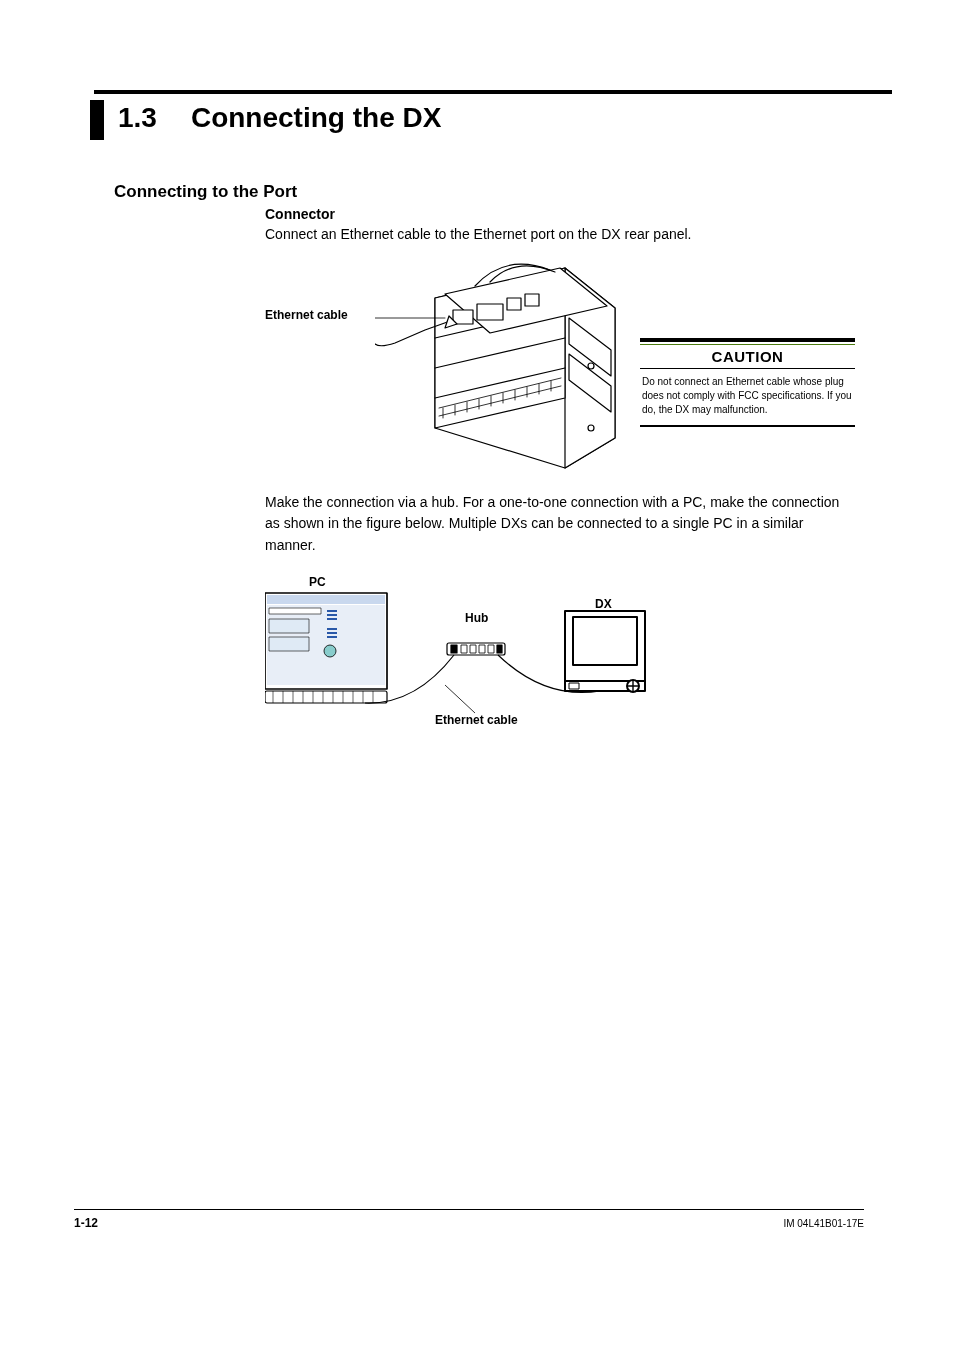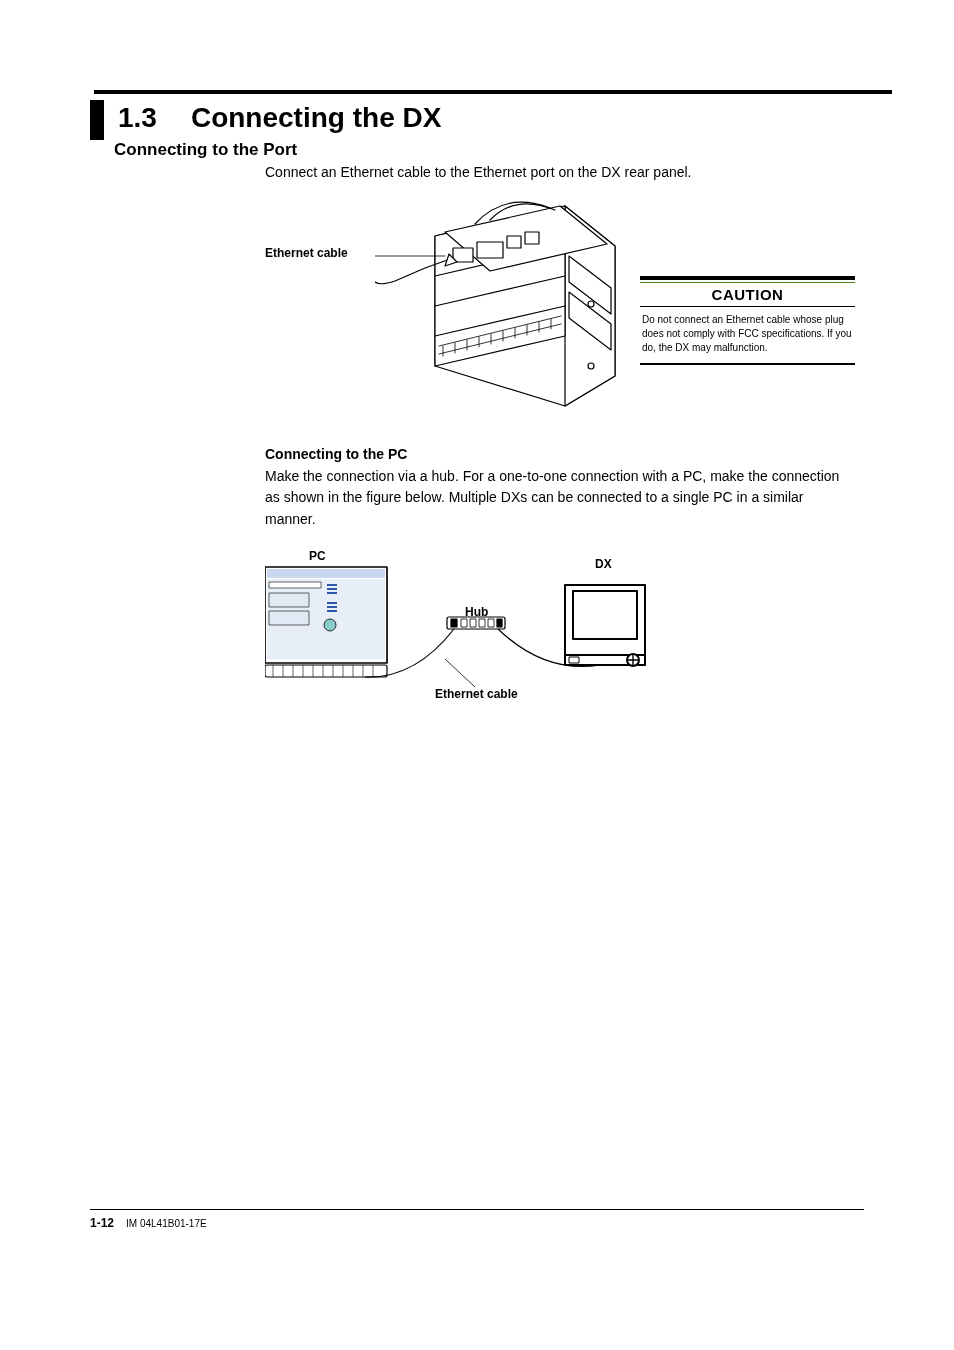--- a/index.html
+++ b/index.html
@@ -39,20 +39,21 @@
     font-weight: bold;
     margin-right: 34px;
   }
   .section-title {
     font-size: 28px;
     font-weight: bold;
   }
   .h2 {
     font-size: 17px;
     font-weight: bold;
+    margin-top: 42px;
     margin-left: 24px;
     margin-bottom: 2px;
   }
   .h3 {
     font-size: 14px;
     font-weight: bold;
     margin-left: 175px;
     margin-top: 4px;
   }
   .body {
@@ -115,44 +116,45 @@
   }
   .fig2-label {
     position: absolute;
     font-size: 12px;
     font-weight: bold;
   }
 
   .footer {
     position: absolute;
     bottom: 120px;
-    left: 90px;
+    left: 74px;
     right: 90px;
     border-top: 1px solid #000;
     padding-top: 6px;
     display: flex;
+    justify-content: space-between;
     align-items: baseline;
-    gap: 12px;
   }
   .page-num { font-size: 12px; font-weight: bold; }
   .doc-id { font-size: 10px; font-weight: normal; }
 </style>
 </head>
 <body>
 
 <div class="page">
 
   <div class="title-rule-top"></div>
   <div class="title-row">
     <div class="title-bar"></div>
     <div class="section-number">1.3</div>
     <div class="section-title">Connecting the DX</div>
   </div>
 
   <div class="h2">Connecting to the Port</div>
+  <div class="h3">Connector</div>
   <div class="body">Connect an Ethernet cable to the Ethernet port on the DX rear panel.</div>
 
   <div class="figure1-wrap">
     <div class="eth-label">Ethernet cable</div>
 
     <svg class="device-svg" width="260" height="230" viewBox="0 0 260 230">
       <g stroke="#000" stroke-width="1.2" fill="#fff" stroke-linejoin="round" stroke-linecap="round">
 
         <path d="M60 40 L190 10 L240 50 L240 180 L190 210 L60 170 Z" fill="#fff"></path>
         <path d="M190 10 L240 50 L240 180 L190 210 Z" fill="#fff"></path>
@@ -191,27 +193,26 @@
     </svg>
 
     <div class="caution-box">
       <div class="caution-rule-top"></div>
       <div class="caution-title-row">CAUTION</div>
       <div class="caution-body">Do not connect an Ethernet cable whose plug does not comply with FCC specifications. If you do, the DX may malfunction.</div>
       <div class="caution-rule-bot"></div>
     </div>
   </div>
 
-  <div class="h3" style="margin-top:20px">Connecting to the PC</div>
   <div class="body body-tight">Make the connection via a hub.  For a one-to-one connection with a PC, make the connection as shown in the figure below.  Multiple DXs can be connected to a single PC in a similar manner.</div>
 
   <div class="figure2-wrap">
     <div class="fig2-label" style="left:44px; top:0;">PC</div>
-    <div class="fig2-label" style="left:200px; top:56px;">Hub</div>
-    <div class="fig2-label" style="left:330px; top:8px;">DX</div>
+    <div class="fig2-label" style="left:200px; top:36px;">Hub</div>
+    <div class="fig2-label" style="left:330px; top:22px;">DX</div>
     <div class="fig2-label" style="left:170px; top:138px;">Ethernet cable</div>
 
     <svg width="420" height="170" viewBox="0 0 420 170">
       <g stroke="#000" stroke-width="1.2" fill="#fff" stroke-linejoin="round">
 
         <rect x="0" y="18" width="122" height="96" fill="#fff"></rect>
         <rect x="2" y="20" width="118" height="9" fill="#c9d8ee" stroke="none"></rect>
         <rect x="2" y="30" width="118" height="80" fill="#e8eef7" stroke="none"></rect>
         <rect x="0" y="18" width="122" height="96" fill="none"></rect>
 

